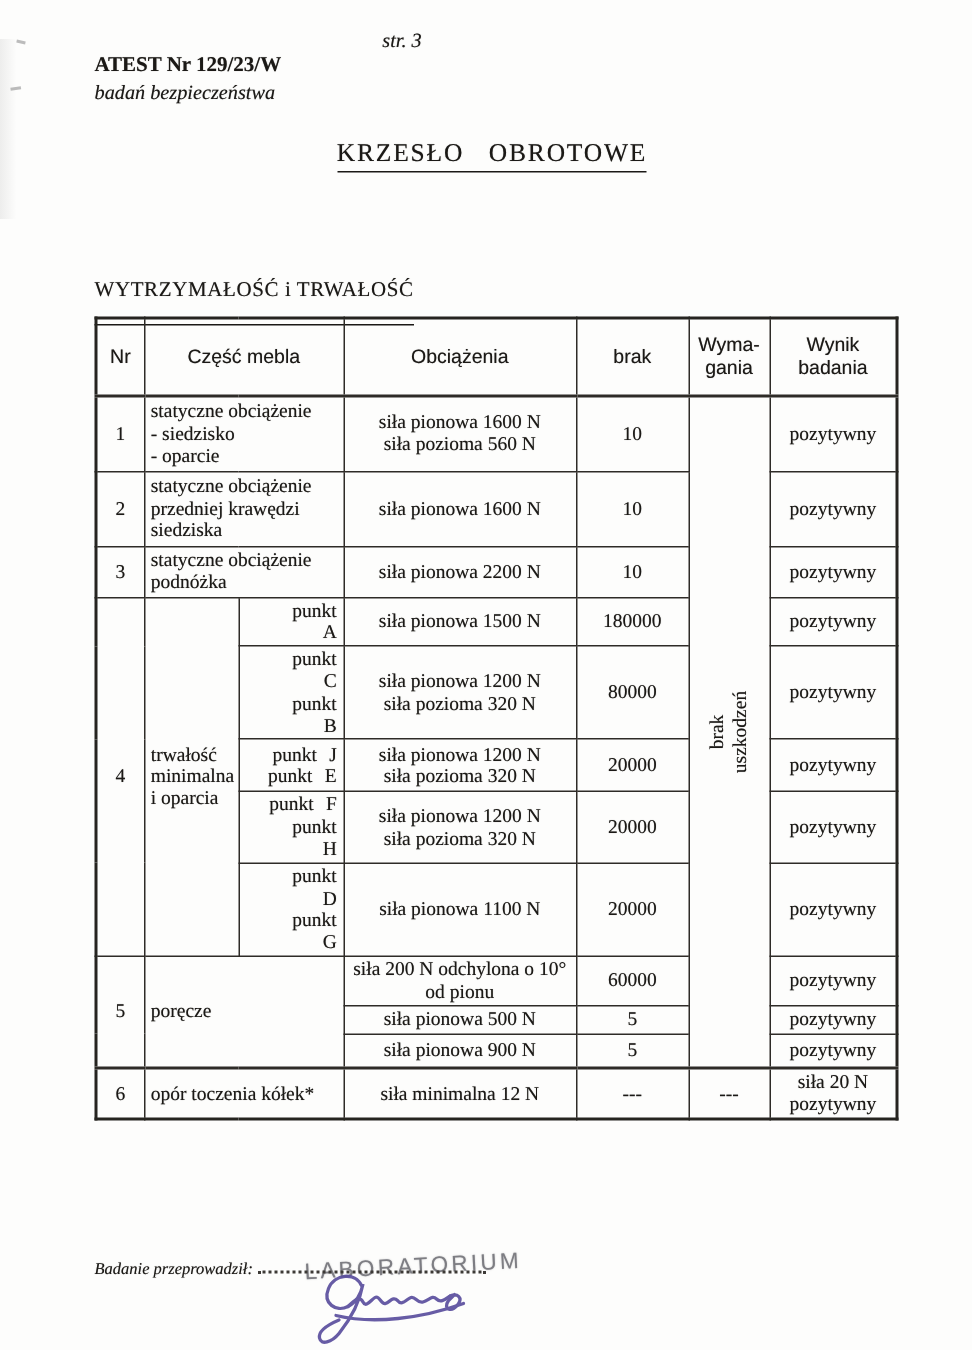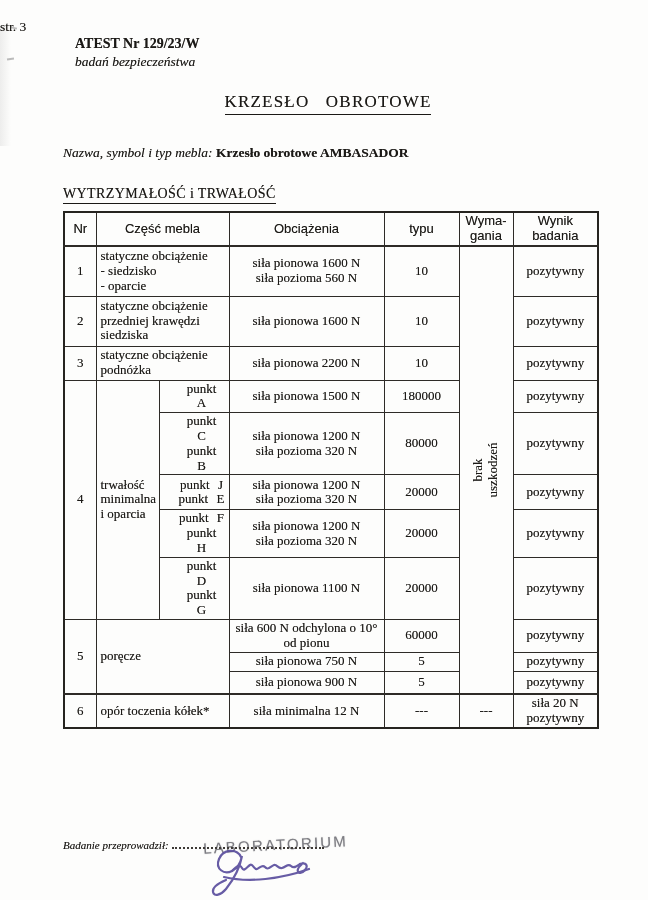--- a/index.html
+++ b/index.html
@@ -11,56 +11,56 @@
     color:#1b1916;
     overflow:hidden;
     text-shadow:0 0 .5px rgba(30,28,24,.55);
   }
   
   .smudge{position:absolute;left:0;top:26px;width:11px;height:120px;
     background:linear-gradient(90deg, rgba(140,140,140,.14), rgba(140,140,140,0));}
   .mark-a{position:absolute;left:11px;top:27px;width:6px;height:2px;background:#9a9a9a;opacity:.65;transform:rotate(12deg);}
   .mark-b{position:absolute;left:7px;top:58px;width:7px;height:2px;background:#8f8f8f;opacity:.6;transform:rotate(-8deg);}
 
-  .pagenum{position:absolute;top:19px;left:0;width:536px;font-size:13.5px;}
-  .atest{position:absolute;left:63px;top:35px;line-height:1.3;margin-left:12px;}
+  .pagenum{position:absolute;top:19px;left:0;width:536px;text-align:center;font-size:13.5px;font-style:italic;}
+  .atest{position:absolute;left:63px;top:35px;line-height:1.3;}
   .atest-no{font-weight:bold;font-size:14px;}
   .atest-sub{font-style:italic;font-size:13.5px;}
 
   .doc-title-wrap{position:absolute;top:92px;left:0;width:656px;text-align:center;}
   .doc-title{display:inline-block;font-size:17px;letter-spacing:1.2px;word-spacing:11px;
     border-bottom:1.5px solid #1b1916;padding-bottom:2px;}
 
   .name-line{position:absolute;left:63px;top:145px;font-size:13.5px;}
   .name-label{font-style:italic;}
   .name-value{font-weight:bold;}
 
   .section-wrap{position:absolute;left:63px;top:184px;}
   .section-title{display:inline-block;font-size:14px;letter-spacing:.4px;
-    border-bottom:1.4px solid #1b1916;padding-bottom:1px;}
+    border-bottom:1.4px solid #1b1916;padding-bottom:14px;}
 
   
   table.atest-table{
     position:absolute;left:63px;top:211px;
     width:534px;border-collapse:collapse;table-layout:fixed;
     font-size:13px;line-height:1.14;
   }
   .atest-table td{
     border:1px solid #2e2b27;
     padding:1px 4px;
     text-align:center;vertical-align:middle;
     white-space:pre-line;
     overflow:hidden;
   }
   table.atest-table{border:2.5px solid #262420;}
   tr.thead td{font-family:"Liberation Sans", sans-serif;font-size:13px;border-bottom-width:2px;}
   tr.r6 td{border-top-width:2px;}
   td.left{text-align:left;margin-left:12px;}
-  td.punkt{text-align:center;padding-left:19px;word-spacing:5px;}
-  tr.thead{height:34px;} tr.r1{height:50px;} tr.r2{height:50px;} tr.r3{height:34px;}
+  td.punkt{text-align:right;padding-left:19px;word-spacing:5px;}
+  tr.thead{height:52px;} tr.r1{height:50px;} tr.r2{height:50px;} tr.r3{height:34px;}
   tr.r4a{height:27px;} tr.r4b{height:35px;} tr.r4c{height:35px;} tr.r4d{height:35px;} tr.r4e{height:34px;}
   tr.r5a{height:30px;} tr.r5b{height:19px;} tr.r5c{height:23px;} tr.r6{height:31px;}
   td.req-cell{position:relative;}
   .rot{
     position:absolute;left:50%;top:50%;
     transform:translate(-50%,-50%) rotate(-90deg);
     white-space:pre-line;text-align:center;line-height:1.15;font-size:13px;width:90px;
   }
 
   .footnote{position:absolute;left:63px;top:676px;font-size:13px;}
@@ -92,45 +92,41 @@
 
   <div class="atest">
     <div class="atest-no">ATEST Nr 129/23/W</div>
     <div class="atest-sub">badań bezpieczeństwa</div>
   </div>
 
   <div class="doc-title-wrap">
     <span class="doc-title">KRZESŁO OBROTOWE</span>
   </div>
 
-  <div class="name-line">
-    <span class="name-label">Nazwa, symbol i typ mebla:</span>
-    <span class="name-value">Krzesło obrotowe AMBASADOR</span>
-  </div>
 
   <div class="section-wrap">
     <span class="section-title">WYTRZYMAŁOŚĆ i TRWAŁOŚĆ</span>
   </div>
 
   <table class="atest-table">
     <colgroup>
       <col style="width:32px">
         <col style="width:63px">
         <col style="width:70px">
       <col style="width:155px">
         <col style="width:75px">
         <col style="width:54px">
         <col style="width:85px">
     </colgroup>
     <tbody>
         <tr class="thead">
       <td>Nr</td>
       <td colspan="2">Część mebla</td>
       <td>Obciążenia</td>
-      <td>typu</td>
+      <td>brak</td>
       <td>Wyma-
 gania</td>
       <td>Wynik
 badania</td>
     </tr>
     <tr class="r1">
       <td>1</td>
       <td colspan="2" class="left">statyczne obciążenie
 - siedzisko
 - oparcie</td>
@@ -197,27 +193,27 @@
     <tr class="r4e">
       <td class="punkt">punkt D
 punkt G</td>
       <td>siła pionowa 1100 N</td>
       <td>20000</td>
       <td>pozytywny</td>
     </tr>
     <tr class="r5a">
       <td rowspan="3">5</td>
       <td rowspan="3" colspan="2" class="left">poręcze</td>
-      <td>siła 600 N odchylona o 10°
+      <td>siła 200 N odchylona o 10°
 od pionu</td>
       <td>60000</td>
       <td>pozytywny</td>
     </tr>
     <tr class="r5b">
-      <td>siła pionowa 750 N</td>
+      <td>siła pionowa 500 N</td>
       <td>5</td>
       <td>pozytywny</td>
     </tr>
     <tr class="r5c">
       <td>siła pionowa 900 N</td>
       <td>5</td>
       <td>pozytywny</td>
     </tr>
     <tr class="r6">
       <td>6</td>

